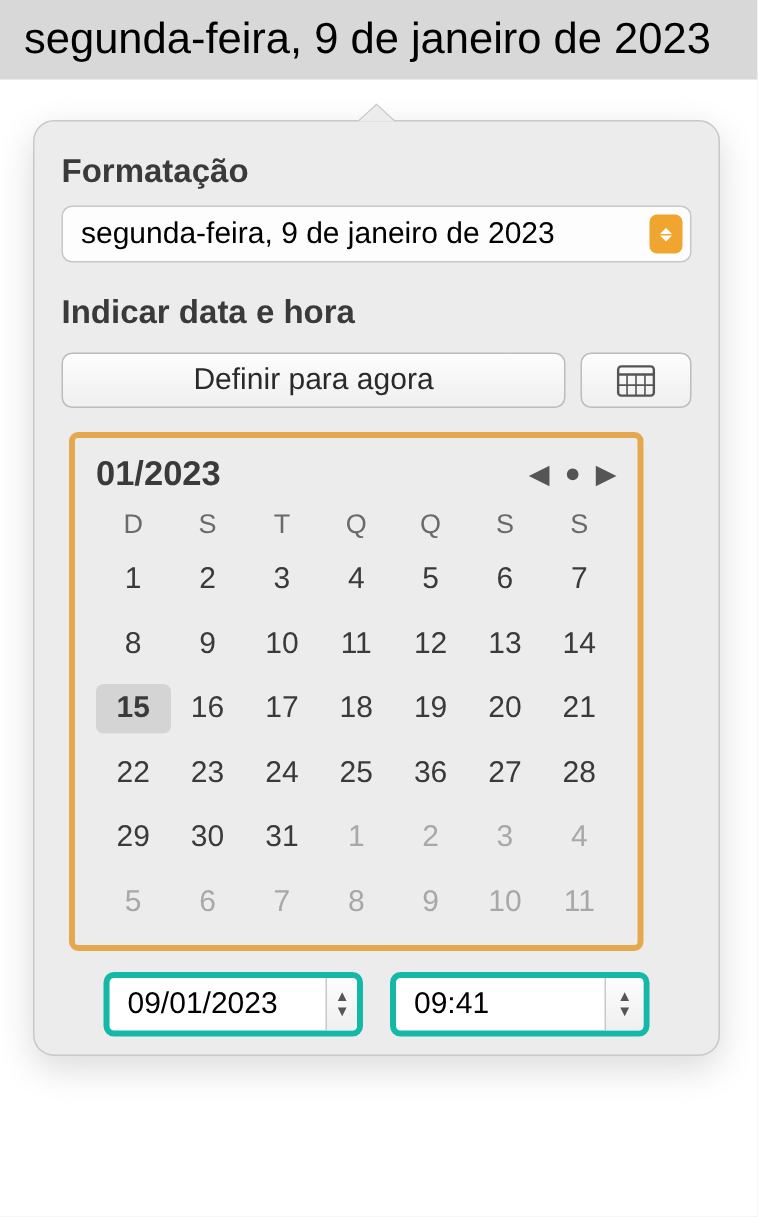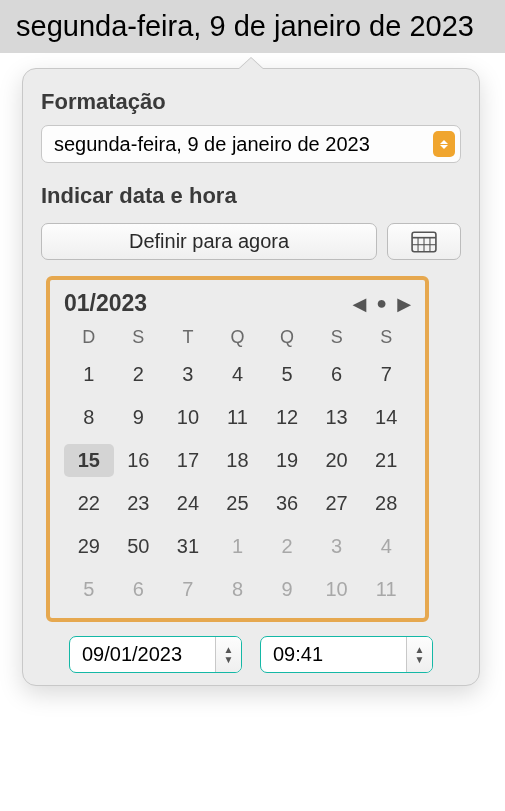--- a/index.html
+++ b/index.html
@@ -16,21 +16,21 @@
     }
     .title-bar {
       background: #d8d8d8;
       padding: 10px 16px;
       font-size: 29px;
       font-weight: 400;
       color: #000;
     }
     .popover {
       position: absolute;
-      top: 68px;
+      top: 80px;
       left: 22px;
       width: 458px;
       background: #ececec;
       border-radius: 14px;
       border: 1px solid #c8c8c8;
       box-shadow: 0 8px 24px rgba(0,0,0,0.15);
       padding: 0 0 12px 0;
     }
     .popover::before {
       content: '';
@@ -177,21 +177,21 @@
     .datetime-row {
       display: flex;
       gap: 18px;
       padding: 14px 46px 0 46px;
     }
     .stepper {
       flex: 1;
       display: flex;
       align-items: flex-end;
       background: #fff;
-      border: 1px solid #14b8a6;
+      border: 4px solid #14b8a6;
       border-radius: 7px;
       overflow: hidden;
       gap: 20px;
     }
     .stepper-value {
       flex: 1;
       padding: 6px 12px;
       font-size: 20px;
     }
     .stepper-arrows {
@@ -299,21 +299,21 @@
         <div class="cal-day">20</div>
         <div class="cal-day">21</div>
         <div class="cal-day">22</div>
         <div class="cal-day">23</div>
         <div class="cal-day">24</div>
         <div class="cal-day">25</div>
         <div class="cal-day">36</div>
         <div class="cal-day">27</div>
         <div class="cal-day">28</div>
         <div class="cal-day">29</div>
-        <div class="cal-day">50</div>
+        <div class="cal-day">30</div>
         <div class="cal-day">31</div>
         <div class="cal-day dim">1</div>
         <div class="cal-day dim">2</div>
         <div class="cal-day dim">3</div>
         <div class="cal-day dim">4</div>
         <div class="cal-day dim">5</div>
         <div class="cal-day dim">6</div>
         <div class="cal-day dim">7</div>
         <div class="cal-day dim">8</div>
         <div class="cal-day dim">9</div>

